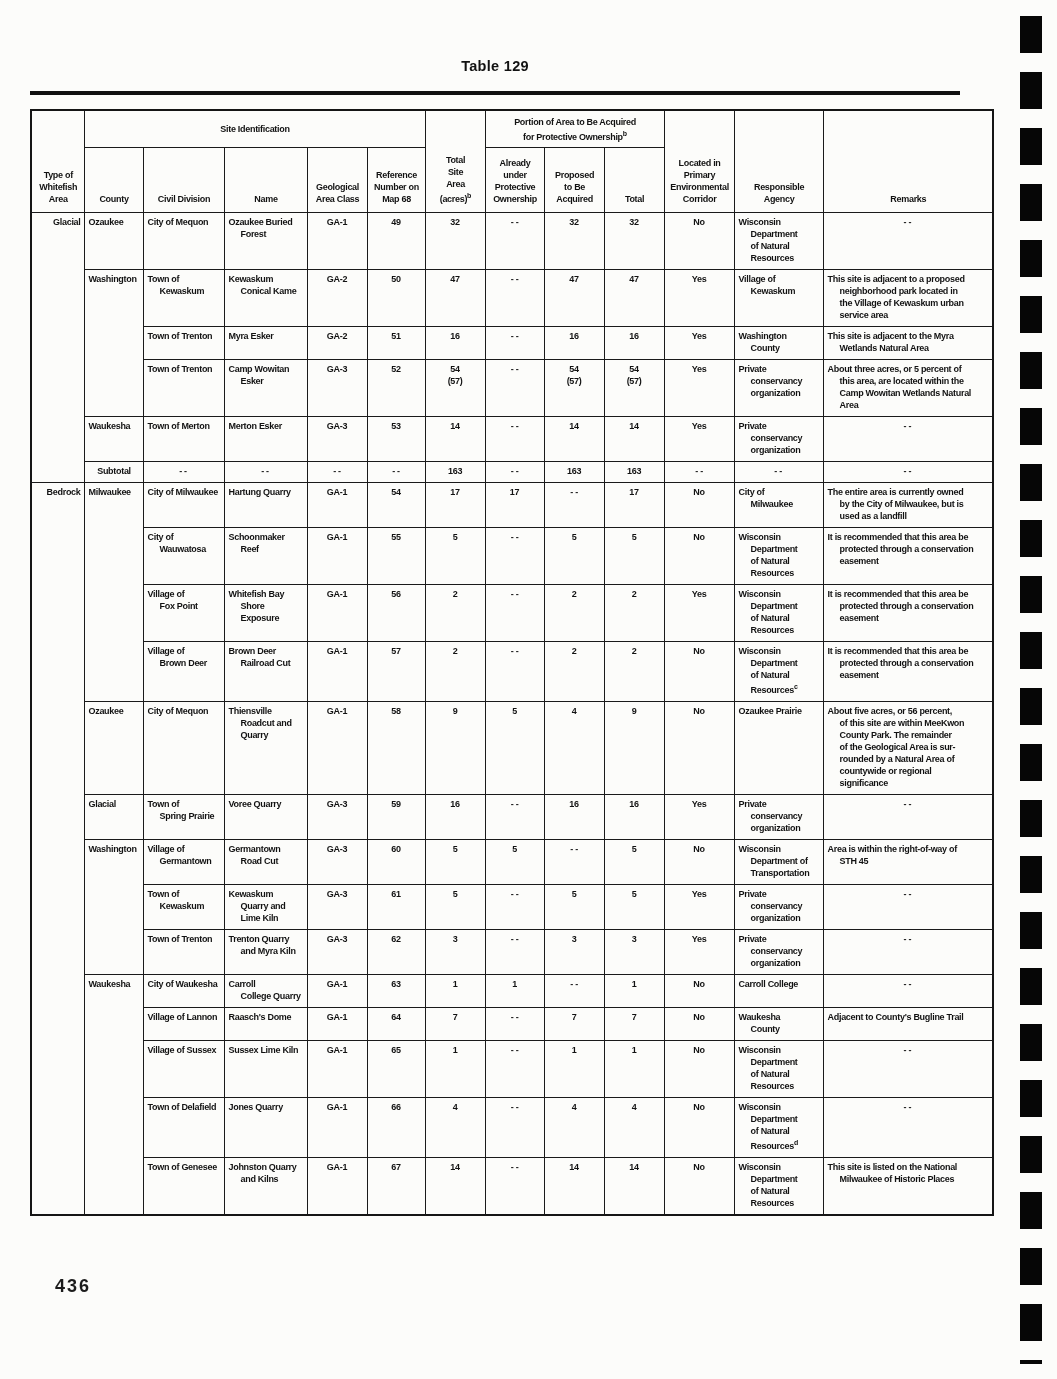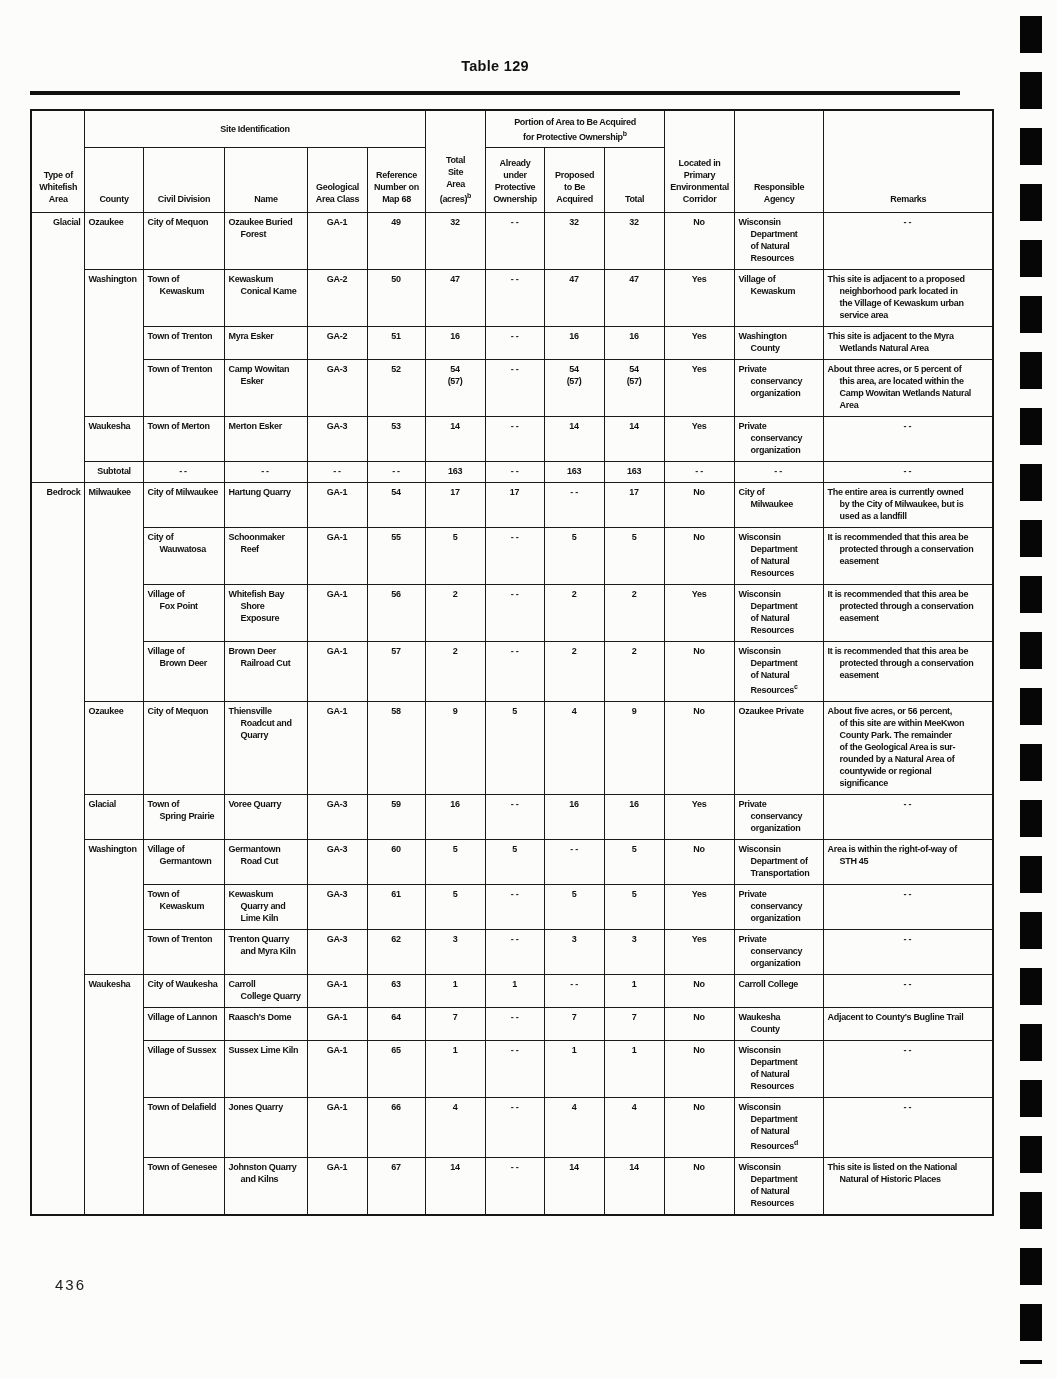--- a/index.html
+++ b/index.html
@@ -44,21 +44,21 @@
   .hrowB th{height:54px;}
   th.mid{vertical-align:middle;padding-bottom:3px;}
   td.c-type{text-align:right;}
   td.c-county{text-align:left;margin-top:40px;}
   td.hang{padding-left:16px;text-indent:-12px;}
   td.c-num{text-align:center;padding-left:2px;padding-right:2px;}
   td.dash{text-align:center;text-indent:0;padding-left:2px;color:#222;}
   td.center{text-align:center;}
   .page-number{
     position:absolute;left:55px;top:1276px;
-    font-size:15px;letter-spacing:2px;color:#1c1c1c;
+    font-size:18px;letter-spacing:2px;color:#1c1c1c;font-weight:bold;
   }
   .binding-strip{
     position:absolute;right:15px;top:16px;width:22px;height:1348px;
     background:repeating-linear-gradient(to bottom,#060606 0 37px,transparent 37px 56px);
   }
   .binding-strip:after{content:"";}
 </style>
 </head>
 <body>
 
@@ -313,21 +313,21 @@
           <td class="hang"><span>Thiensville
 Roadcut and
 Quarry</span></td>
           <td class="c-num"><span>GA-1</span></td>
           <td class="c-num"><span>58</span></td>
           <td class="c-num"><span>9</span></td>
           <td class="c-num"><span>5</span></td>
           <td class="c-num"><span>4</span></td>
           <td class="c-num"><span>9</span></td>
           <td class="c-num"><span>No</span></td>
-          <td class="hang"><span>Ozaukee Private</span></td>
+          <td class="hang"><span>Ozaukee Prairie</span></td>
           <td class="hang"><span>About five acres, or 56 percent,
 of this site are within MeeKwon
 County Park. The remainder
 of the Geological Area is sur-
 rounded by a Natural Area of
 countywide or regional
 significance</span></td>
         </tr>
         <tr>
           <td class="c-county" rowspan="1"><span>Glacial</span></td>
@@ -469,20 +469,20 @@
           <td class="c-num"><span>14</span></td>
           <td class="c-num dash"><span>- -</span></td>
           <td class="c-num"><span>14</span></td>
           <td class="c-num"><span>14</span></td>
           <td class="c-num"><span>No</span></td>
           <td class="hang"><span>Wisconsin
 Department
 of Natural
 Resources</span></td>
           <td class="hang"><span>This site is listed on the National
-Natural of Historic Places</span></td>
+Milwaukee of Historic Places</span></td>
         </tr>
       </tbody>
   </table>
 </div>
 
 <div class="page-number">436</div>
 <div class="binding-strip"></div>
 
 </body></html>

